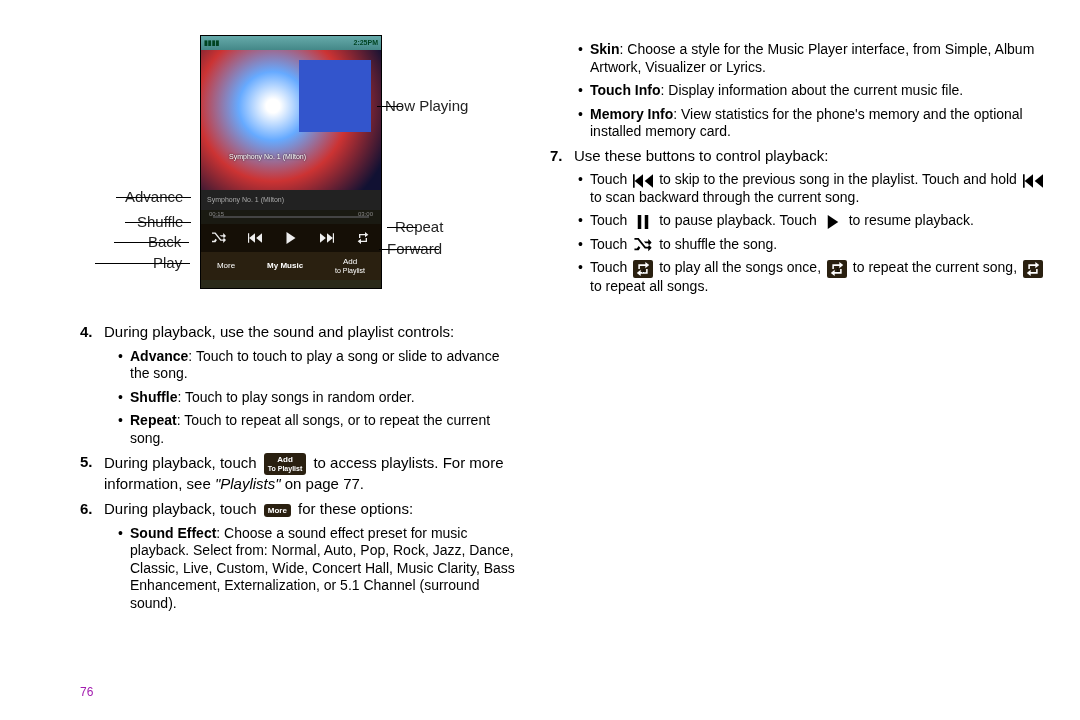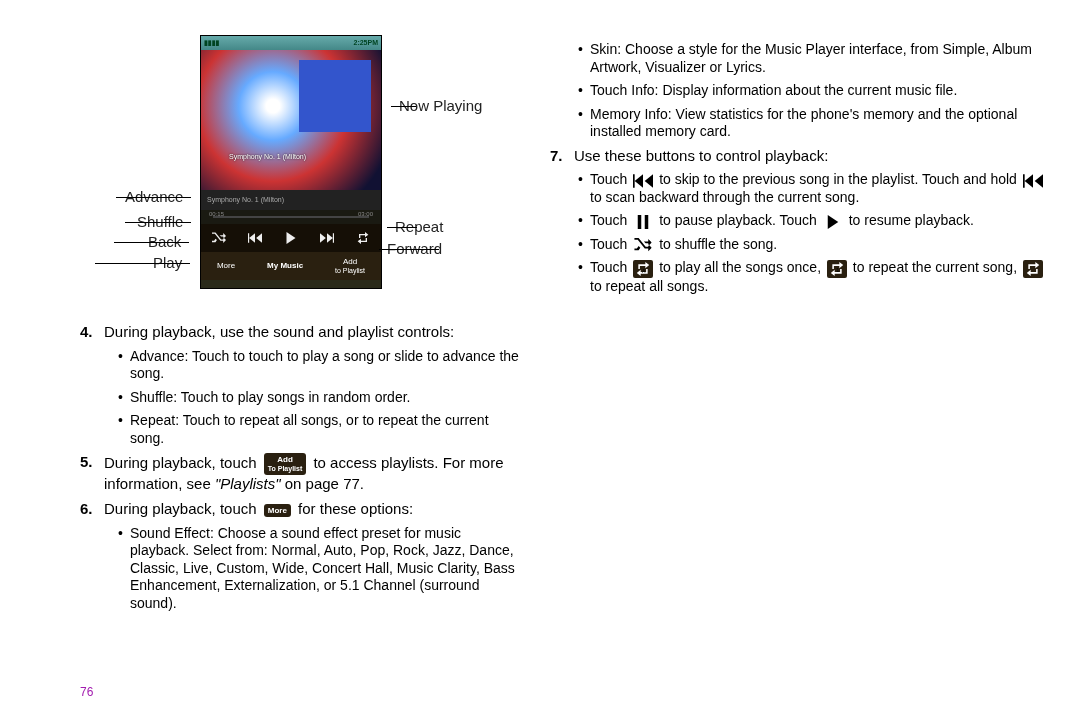--- a/index.html
+++ b/index.html
@@ -24,30 +24,30 @@
 .softkeys b{font-weight:700}
 .callout{position:absolute;font-size:15px;color:#222}
 .callout.line-l:before{content:"";position:absolute;right:-8px;top:9px;height:1px;background:#000}
 .callout.line-r:before{content:"";position:absolute;left:-8px;top:9px;height:1px;background:#000}
 
 .co-adv{left:30px;top:153px}.co-adv:before{width:75px;right:-80px}
 .co-shu{left:42px;top:178px}.co-shu:before{width:66px;right:-70px}
 .co-back{left:53px;top:198px}.co-back:before{width:75px;right:-80px}
 .co-play{left:58px;top:219px}.co-play:before{width:95px;right:-100px}
 
-.co-now{left:304px;top:62px}.co-now:before{width:25px;left:-30px}
+.co-now{left:290px;top:62px}.co-now:before{width:25px;left:-30px}
 .co-rep{left:300px;top:183px}.co-rep:before{width:30px;left:-40px}
 .co-fwd{left:292px;top:205px}.co-fwd:before{width:60px;left:-70px}
 .step{display:flex;margin:6px 0 4px}
 .step .num{width:24px;font-weight:700;flex:0 0 24px}
 .step .text{flex:1}
 .bullets{margin:2px 0 6px 38px;padding:0;list-style:none}
 .bullets li{position:relative;margin:6px 0;padding-left:12px;font-family:Arial,Helvetica,sans-serif;font-size:14px}
 .bullets li:before{content:"•";position:absolute;left:0}
-b{font-weight:400}
+b{font-weight:700}
 .italic{font-style:italic}
 .inline-btn{display:inline-flex;vertical-align:middle;background:#2a2010;color:#fff;font-size:8px;line-height:9px;padding:2px 4px;border-radius:3px;flex-direction:column;align-items:center;margin:0 3px}
 .inline-btn div{font-weight:700}
 .inline-ico{display:inline-flex;vertical-align:middle;width:20px;height:14px;margin:0 2px;align-items:center;justify-content:center}
 .inline-ico svg{width:20px;height:14px}
 .inline-ico.bg{background:#2a2010;border-radius:2px;padding:1px 2px;width:16px;height:16px}
 .inline-ico.bg svg{fill:#fff}
 .pagenum{position:absolute;left:80px;bottom:20px;font-size:12px;color:#a21caf}
 </style>
 </head>

